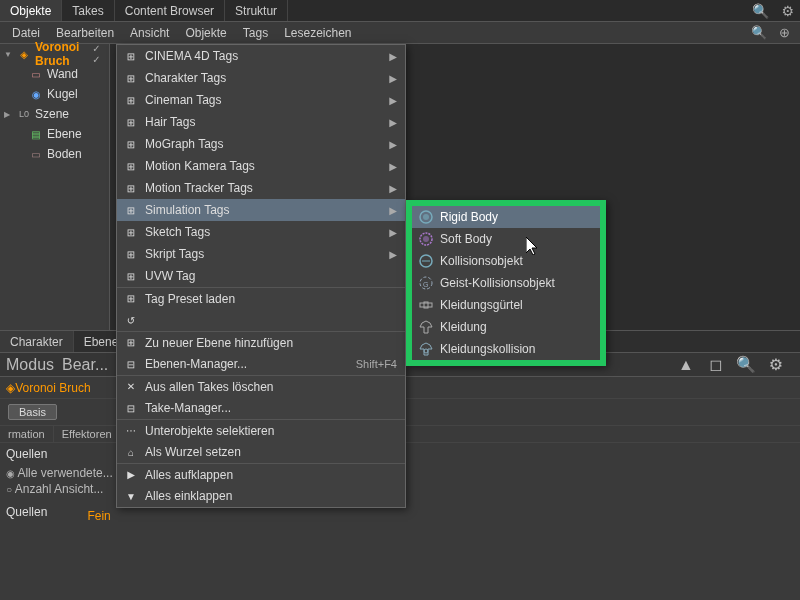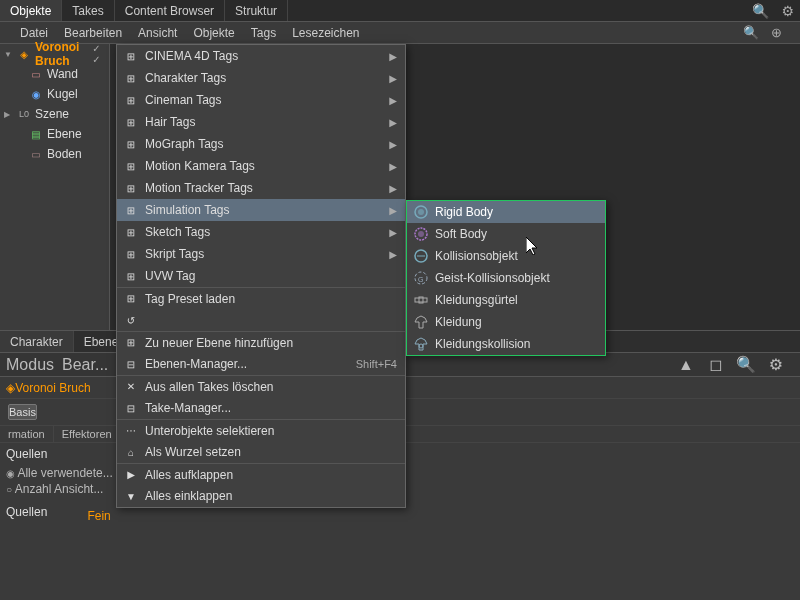--- a/index.html
+++ b/index.html
@@ -37,21 +37,21 @@
       color: #fff;
     }
 
     
     .menu-bar {
       display: flex;
       background: #3a3a3a;
       border-bottom: 1px solid #555;
       height: 22px;
       align-items: center;
-      padding: 0 12px;
+      padding: 0 4px;
     }
     .menu-item {
       padding: 2px 8px;
       font-size: 12px;
       color: #ccc;
       cursor: pointer;
     }
     .menu-right {
       margin-left: auto;
       display: flex;
@@ -150,21 +150,21 @@
       font-size: 10px;
     }
 
     
     .submenu {
       position: absolute;
       left: 406px;
       top: 200px;
       width: 200px;
       background: #404040;
-      border: 1px solid #22c55e;
+      border: 6px solid #22c55e;
       box-shadow: 2px 2px 8px rgba(0,0,0,0.5);
       z-index: 101;
     }
     .sub-item {
       display: flex;
       align-items: center;
       padding: 3px 8px 3px 28px;
       font-size: 12px;
       color: #ddd;
       cursor: pointer;
@@ -232,21 +232,21 @@
     }
     .attr-value {
       font-size: 12px;
       color: #f90;
     }
 
     .basis-btn {
       background: #555;
       border: 1px solid #777;
       color: #ddd;
-      padding: 1px 0;
+      padding: 1px 10px;
       font-size: 11px;
       cursor: pointer;
       margin: 3px 4px;
       border-radius: 2px;
     }
 
     .quellen-section {
       padding: 4px 6px;
       font-size: 12px;
     }

